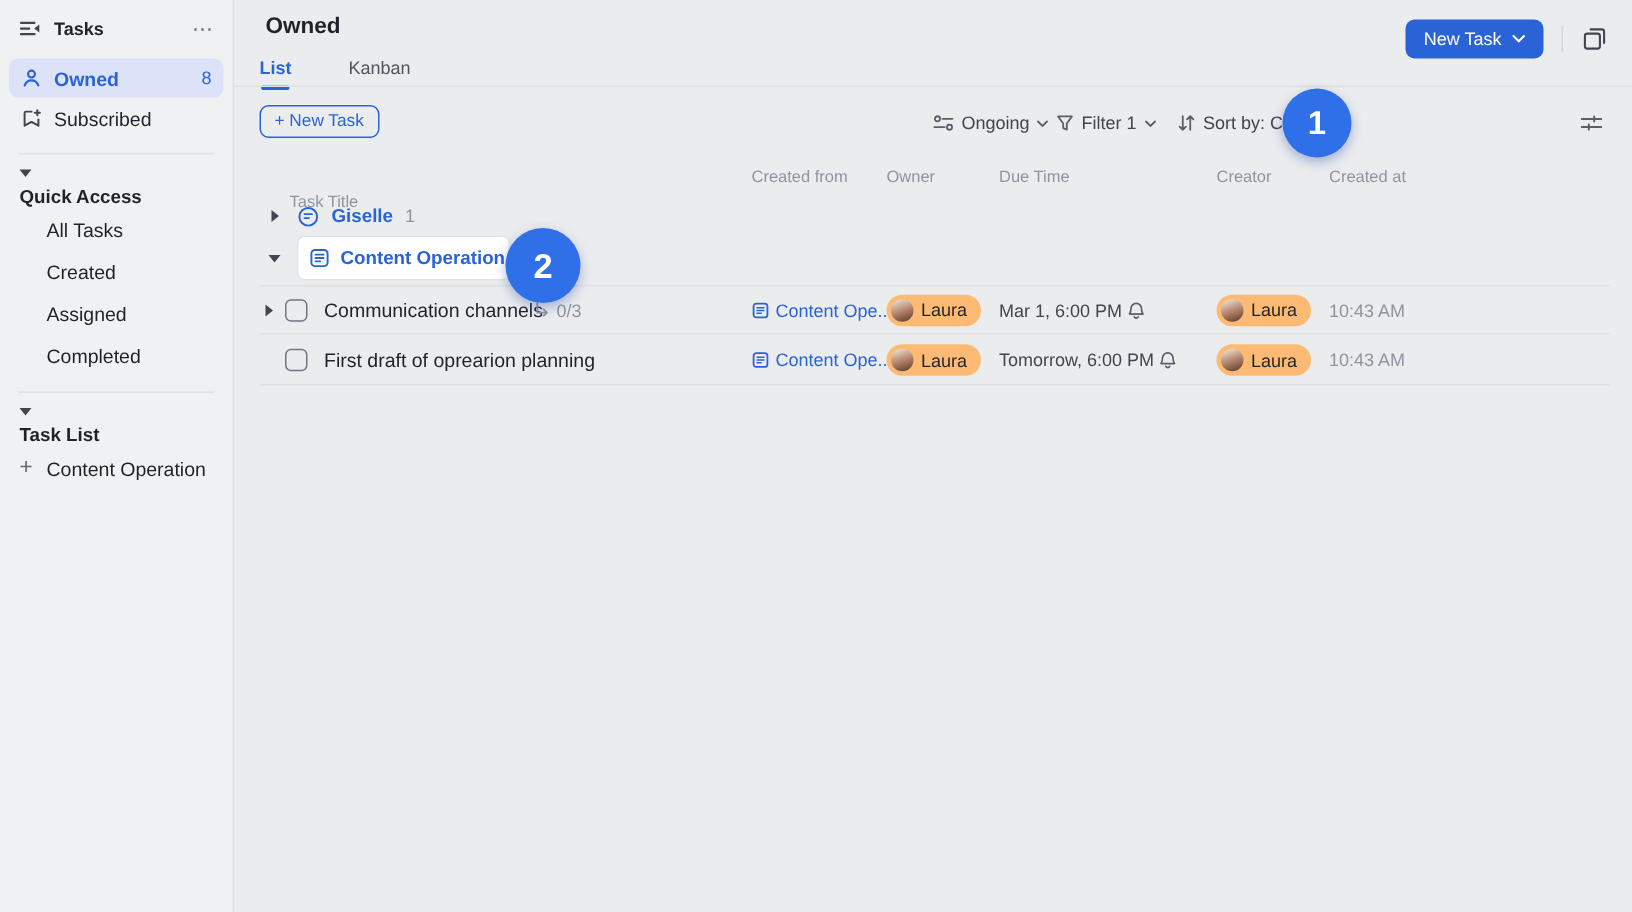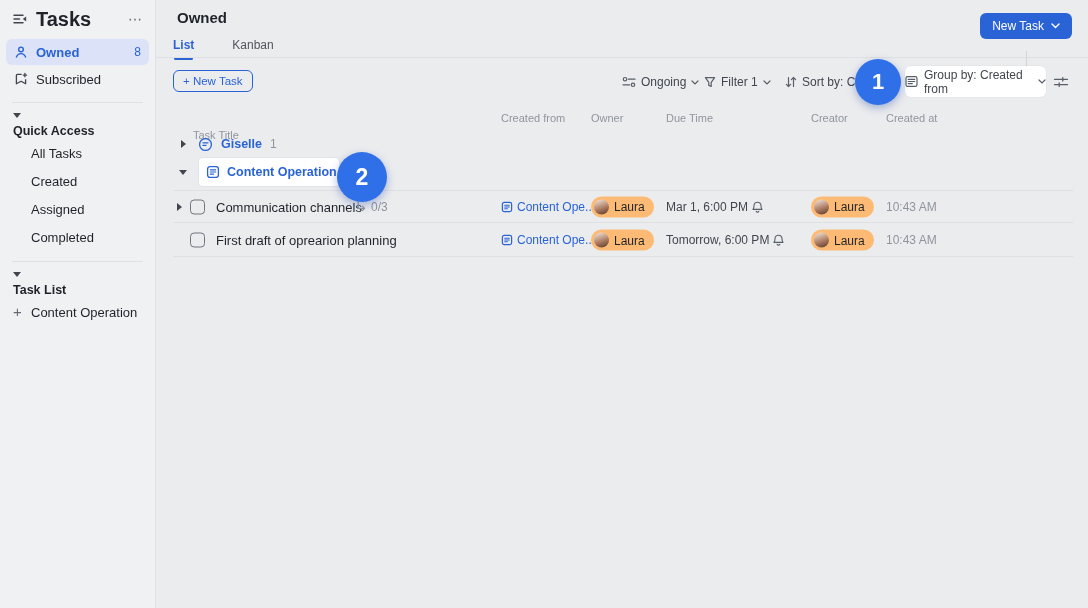--- a/index.html
+++ b/index.html
@@ -10,21 +10,21 @@
     color:#1f2329;
     overflow:hidden;
     position:relative;
   }
   
   .sidebar {
     position:absolute; left:0; top:0; width:156px; height:608px;
     background:#f0f1f3; border-right:1px solid #e1e2e4;
   }
   .sb-header { display:flex; align-items:center; height:38px; padding:0 12px; gap:8px; }
-  .sb-title { font-size:20px; font-weight:700; flex:1; }
+  .sb-title { font-size:12px; font-weight:700; flex:1; }
   .sb-more { color:#646a73; font-size:14px; letter-spacing:1px; cursor:pointer; }
   .sb-item {
     margin:1px 6px; height:26px; border-radius:6px; padding:0 8px;
     display:flex; align-items:center; gap:8px; font-size:13px; color:#1f2329; cursor:pointer;
   }
   .sb-item .lbl { flex:1; }
   .sb-item.active { background:#dce2f7; color:#2a63d6; font-weight:700; }
   .sb-count { font-size:12px; color:#2a63d6; font-weight:400; }
   .sb-divider { border-top:1px solid #dfe0e2; margin:10px 12px; }
   .sb-sec-header {
@@ -34,21 +34,21 @@
   .sb-sec-header .lbl { flex:1; }
   .sb-plus { color:#646a73; font-size:15px; font-weight:400; cursor:pointer; }
   .sb-sub { height:28px; display:flex; align-items:center; padding-left:31px; font-size:13px; cursor:pointer; }
   .caret-down { width:0; height:0; border-left:4px solid transparent; border-right:4px solid transparent; border-top:5px solid #41464e; }
   .tri-right { width:0; height:0; border-top:4px solid transparent; border-bottom:4px solid transparent; border-left:5px solid #41464e; }
   .tri-down  { width:0; height:0; border-left:4px solid transparent; border-right:4px solid transparent; border-top:5px solid #41464e; }
 
   
   .main { position:absolute; left:156px; top:0; width:932px; height:608px; }
   .page-title { position:absolute; left:21px; top:9px; font-size:15px; font-weight:700; }
-  .top-actions { position:absolute; right:16px; top:13px; display:flex; align-items:center; gap:12px;flex-direction:column; }
+  .top-actions { position:absolute; right:16px; top:13px; display:flex; align-items:center; gap:12px; }
   .btn-primary {
     background:#2a63d6; color:#fff; border:none; border-radius:6px; height:26px;
     padding:0 12px; font-size:12px; font-family:inherit; display:flex; align-items:center; gap:7px; cursor:pointer;
   }
   .v-divider { width:1px; height:18px; background:#d2d4d7; }
   .tabs { position:absolute; left:17px; top:38px; display:flex; gap:38px; }
   .tab { font-size:12px; color:#50555d; padding-bottom:8px; position:relative; cursor:pointer; }
   .tab.active { color:#2a63d6; font-weight:700; }
   .tab.active::after { content:""; position:absolute; left:1px; right:1px; bottom:0; height:3px; border-radius:2px; background:#2a63d6; }
   .main-divider { position:absolute; left:0; right:0; top:57px; border-top:1px solid #dee0e3; }
@@ -239,34 +239,20 @@
 
   <div class="tb-item tb-sort">
     <span class="icon">
       <svg width="12" height="12" viewBox="0 0 12 12">
           <path d="M3.5 1.5v9M3.5 10.5L1.4 8.4M3.5 10.5l2.1-2.1M8.5 10.5v-9M8.5 1.5L6.4 3.6M8.5 1.5l2.1 2.1" stroke="#585f68" stroke-width="1.2" fill="none" stroke-linecap="round" stroke-linejoin="round"></path>
         </svg>
     </span>
     <span>Sort by: Cu</span>
   </div>
 
-  <div class="group-box">
-    <span class="icon">
-      <svg width="13" height="13" viewBox="0 0 13 13">
-          <rect x="1" y="1.6" width="11" height="9.8" rx="1.6" stroke="#585f68" stroke-width="1.2" fill="none"></rect>
-          <path d="M3.2 4.4h6.6M3.2 6.5h6.6M3.2 8.6h4.2" stroke="#585f68" stroke-width="1.1" stroke-linecap="round"></path>
-        </svg>
-    </span>
-    <span>Group by: Created from</span>
-    <span class="icon">
-      <svg width="8" height="5" viewBox="0 0 8 5">
-          <path d="M1 1l3 3 3-3" stroke="#585f68" stroke-width="1.2" fill="none" stroke-linecap="round"></path>
-        </svg>
-    </span>
-  </div>
 
   <span class="icon tb-adjust">
     <svg width="16" height="14" viewBox="0 0 16 14">
         <path d="M1.5 4.3h13M9.8 2.6v3.4M1.5 9.7h13M6.2 8v3.4" stroke="#585f68" stroke-width="1.3" stroke-linecap="round"></path>
       </svg>
   </span>
 
   <div class="thead">
     <span class="col-title">Task Title</span>
     <span class="col-from">Created from</span>

